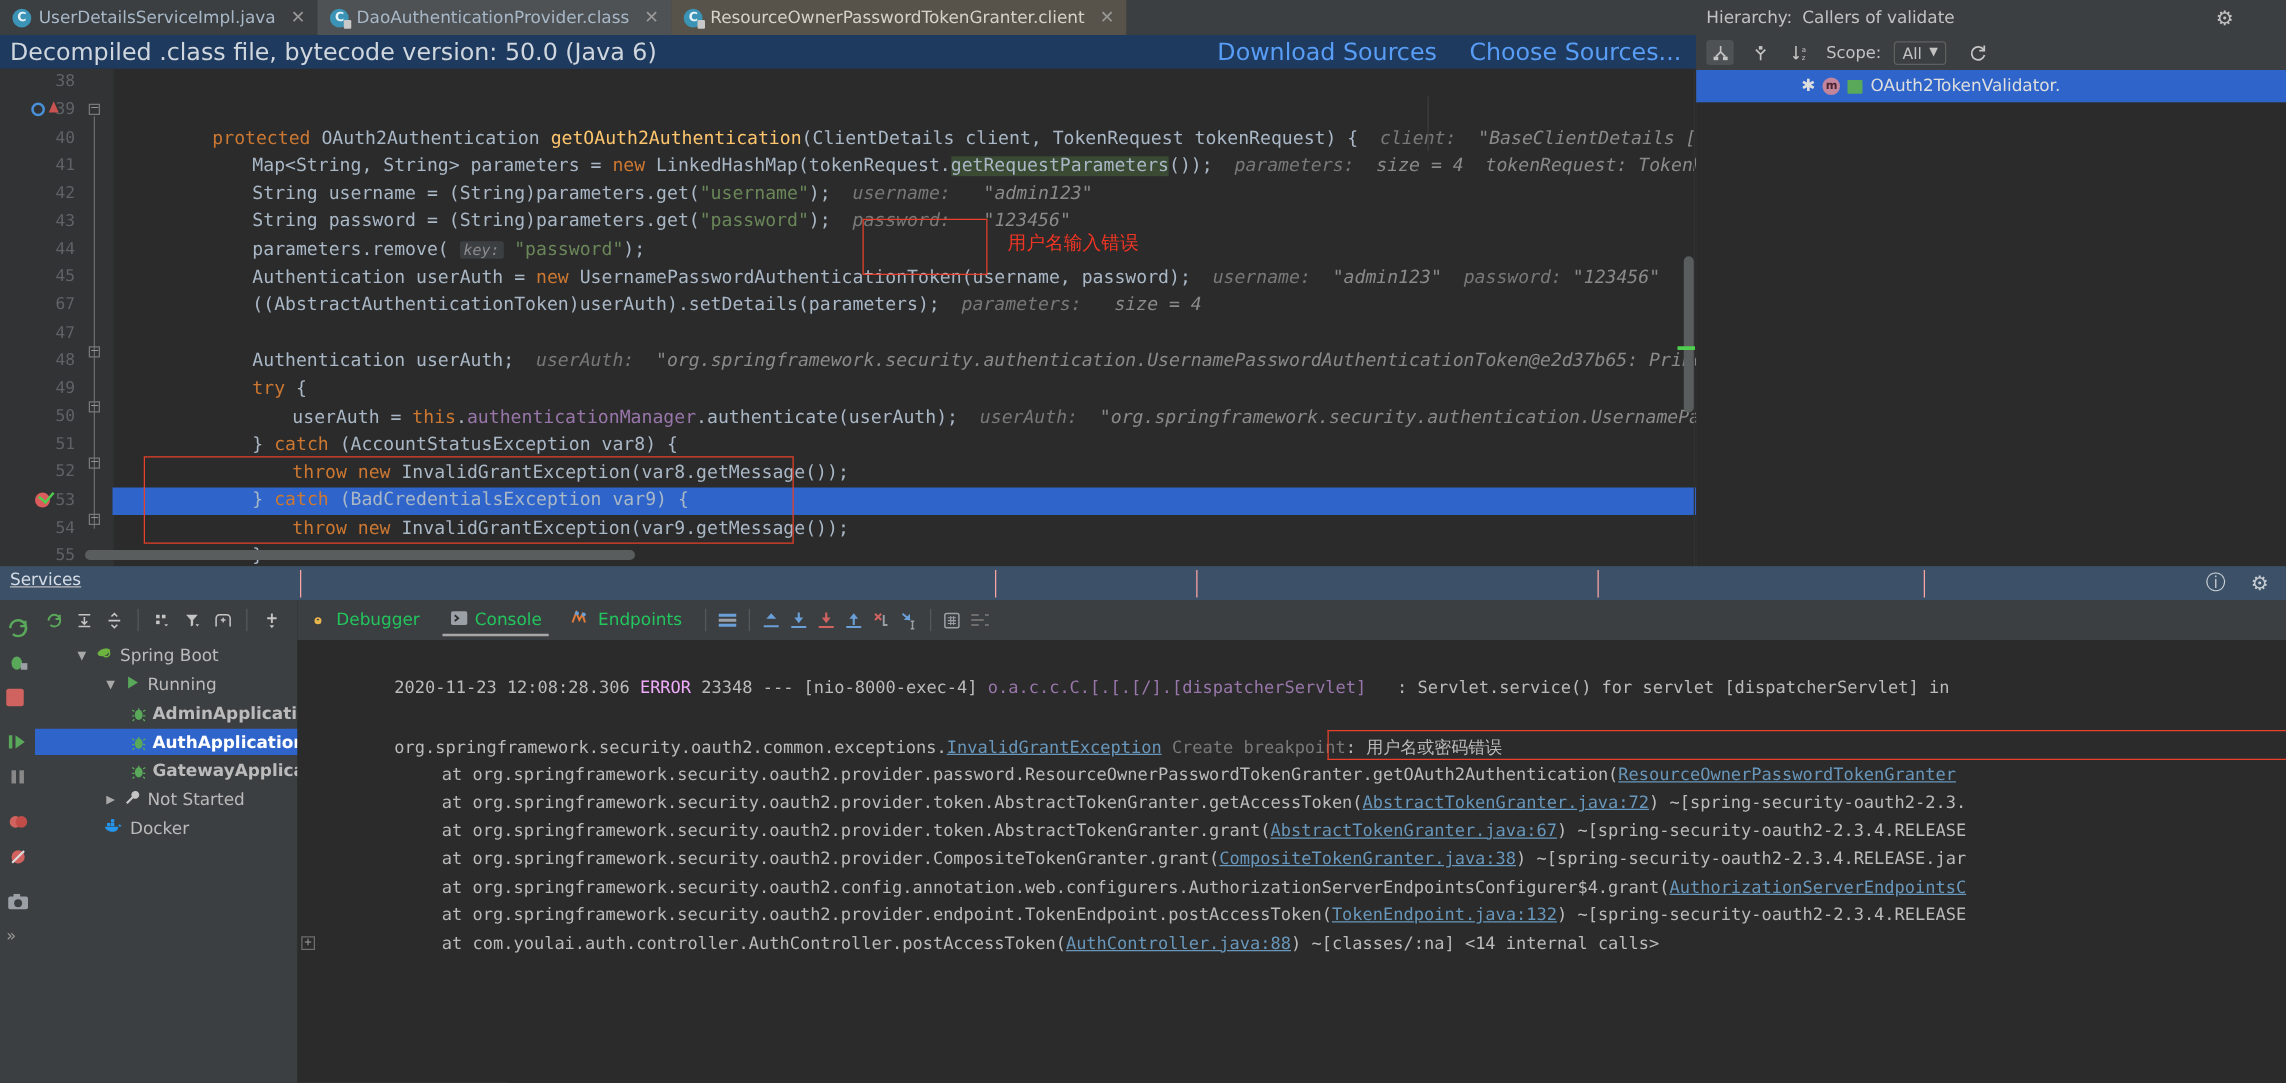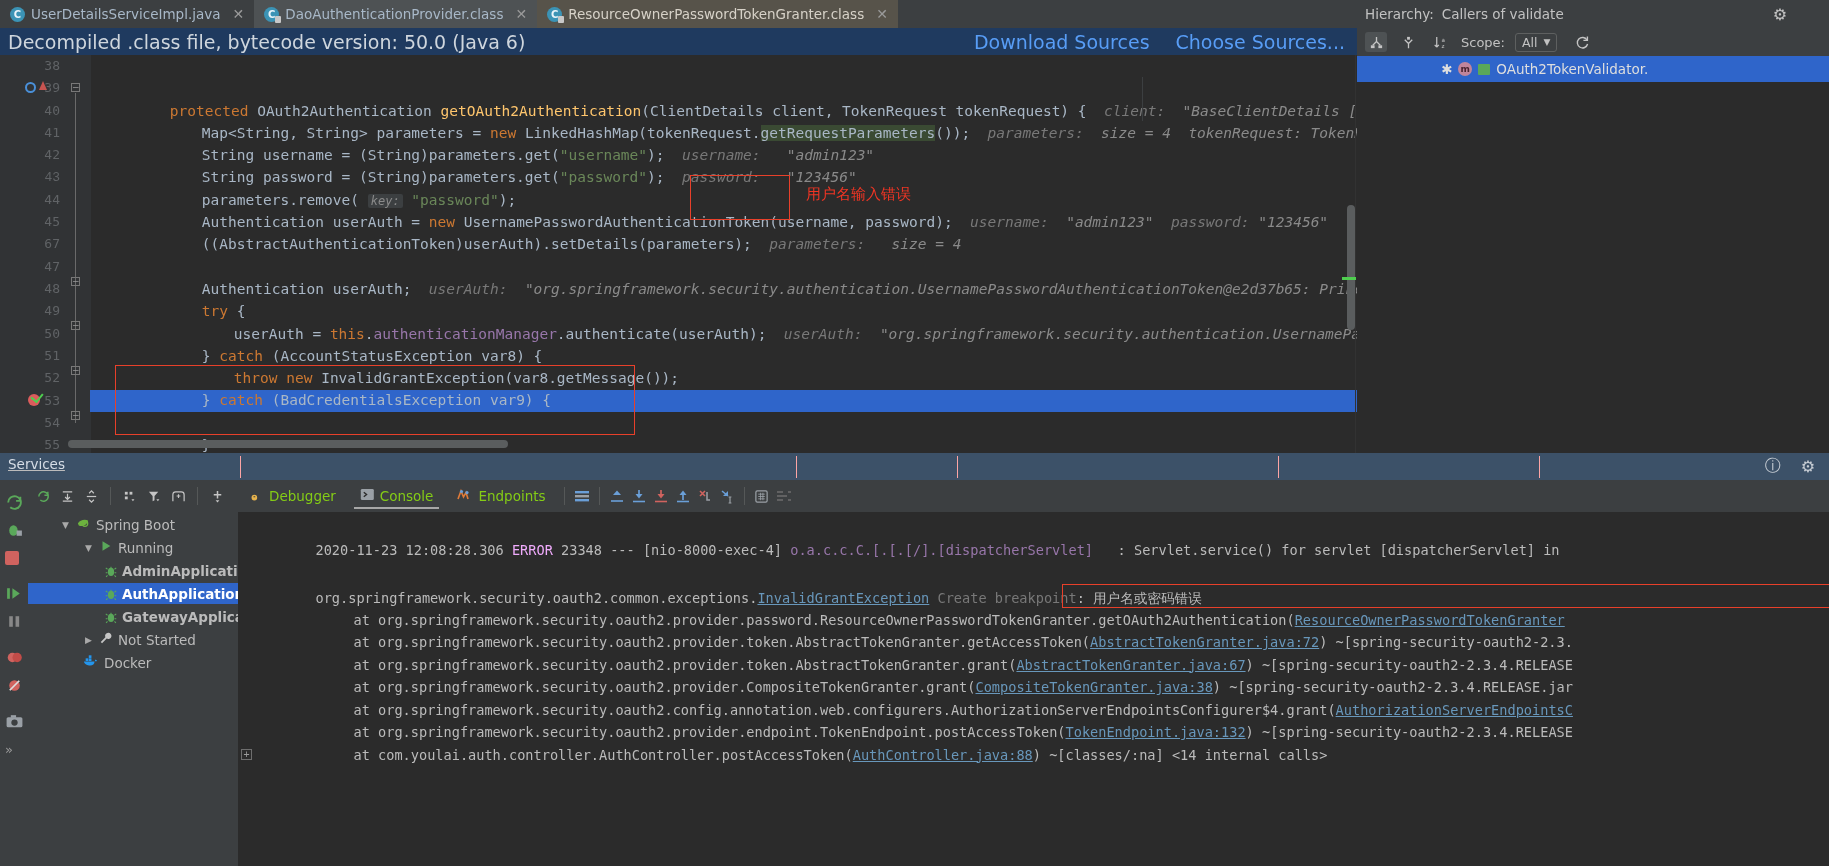--- a/index.html
+++ b/index.html
@@ -99,21 +99,21 @@
          display:flex;align-items:center;gap:2px;padding-left:4px;}
   .svctree{position:absolute;left:28px;top:512px;width:210px;height:354px;background:#3c3f41;font-size:13.5px;}
   .trow{position:absolute;left:0;width:210px;height:21px;display:flex;align-items:center;gap:5px;color:#bbbbbb;}
   .trow.sel{background:#2f65ca;color:#ffffff;}
   .chev{width:11px;color:#a9a9a9;font-size:9px;text-align:center;}
   .bug{width:13px;height:13px;}
 
   
   .conswrap{position:absolute;left:238px;top:480px;width:1591px;height:386px;background:#2b2b2b;}
   .constabs{position:absolute;left:0;top:0;width:1591px;height:32px;background:#3c3f41;display:flex;align-items:center;gap:0;}
-  .ctab{display:flex;align-items:center;gap:5px;padding:0 12px;height:32px;font-size:13.5px;color:#84cc16;cursor:pointer;position:relative;}
+  .ctab{display:flex;align-items:center;gap:5px;padding:0 12px;height:32px;font-size:13.5px;color:#22c55e;cursor:pointer;position:relative;}
   .ctab.active:after{content:"";position:absolute;left:6px;right:6px;bottom:3px;height:2px;background:#a7a7a7;}
   .ctoolsep{width:1px;height:18px;background:#555858;margin:0 6px;}
   .citem{width:22px;height:22px;display:flex;align-items:center;justify-content:center;cursor:pointer;}
   .consbody{position:absolute;left:0;top:32px;width:1591px;height:354px;background:#2b2b2b;overflow:hidden;
             font-family:"DejaVu Sans Mono","Liberation Mono",monospace;font-size:13.6px;}
   .cline{position:absolute;left:12px;white-space:pre;line-height:22.5px;height:22.5px;}
   .c-ts{color:#bbbbbb;}
   .c-err{color:#f0abfc;margin-top:28px;}
   .c-logger{color:#9876aa;}
   .c-plain{color:#bbbbbb;}
@@ -138,41 +138,41 @@
       <span class="cicon">
           <i class="lockdot"></i>
         </span>
       <span>DaoAuthenticationProvider.class</span>
       <span class="close">✕</span>
     </div>
     <div class="tab active">
       <span class="cicon">
           <i class="lockdot"></i>
         </span>
-      <span>ResourceOwnerPasswordTokenGranter.class</span>
+      <span>ResourceOwnerPasswordTokenGranter.client</span>
       <span class="close">✕</span>
     </div>
   </div>
 
   <div class="notice">
     <span class="msg">Decompiled .class file, bytecode version: 50.0 (Java 6)</span>
     <span class="links">
       <a>Download Sources</a>
       <a>Choose Sources...</a>
     </span>
   </div>
 
   <div class="editor">
     <div class="gutter">
       <div class="ln" style="top:0px;">38</div>
       <div class="ln" style="top:22.3px;">39</div>
       <div class="ln" style="top:44.6px;">40</div>
       <div class="ln" style="top:66.9px;">41</div>
       <div class="ln" style="top:89.2px;">42</div>
-      <div class="ln" style="top:111.5px;font-family:Liberation Mono, monospace;">43</div>
+      <div class="ln" style="top:111.5px;">43</div>
       <div class="ln" style="top:133.8px;">44</div>
       <div class="ln" style="top:156.1px;">45</div>
       <div class="ln" style="top:178.4px;">67</div>
       <div class="ln" style="top:200.7px;">47</div>
       <div class="ln" style="top:223px;">48</div>
       <div class="ln" style="top:245.3px;">49</div>
       <div class="ln" style="top:267.6px;">50</div>
       <div class="ln" style="top:289.9px;">51</div>
       <div class="ln" style="top:312.2px;">52</div>
       <div class="ln" style="top:334.5px;">53</div>
@@ -243,20 +243,23 @@
       </div>
 
       <div class="row" style="top:289.9px;">
         <span style="padding-left:74px;"></span><span class="kw">throw new</span> <span class="id">InvalidGrantException(var8.getMessage());</span>
       </div>
 
       <div class="row" style="top:312.2px;">
         <span style="padding-left:42px;"></span><span class="id">} </span><span class="kw">catch</span> <span class="id">(BadCredentialsException var9) {</span>
       </div>
 
+      <div class="row" style="top:334.5px;">
+        <span style="padding-left:74px;"></span><span class="kw">throw new</span> <span class="id">InvalidGrantException(var9.getMessage());</span>
+      </div>
 
       <div class="row" style="top:356.8px;">
         <span style="padding-left:42px;"></span><span class="id">}</span>
       </div>
 
       <div class="vsep" style="left:1052px;top:22px;height:44px;"></div>
       <div class="vsep" style="left:1265px;top:0;height:398px;background:#323232;"></div>
     </div>
 
     <div class="redbox" style="left:690px;top:120px;width:100px;height:45px;"></div>

